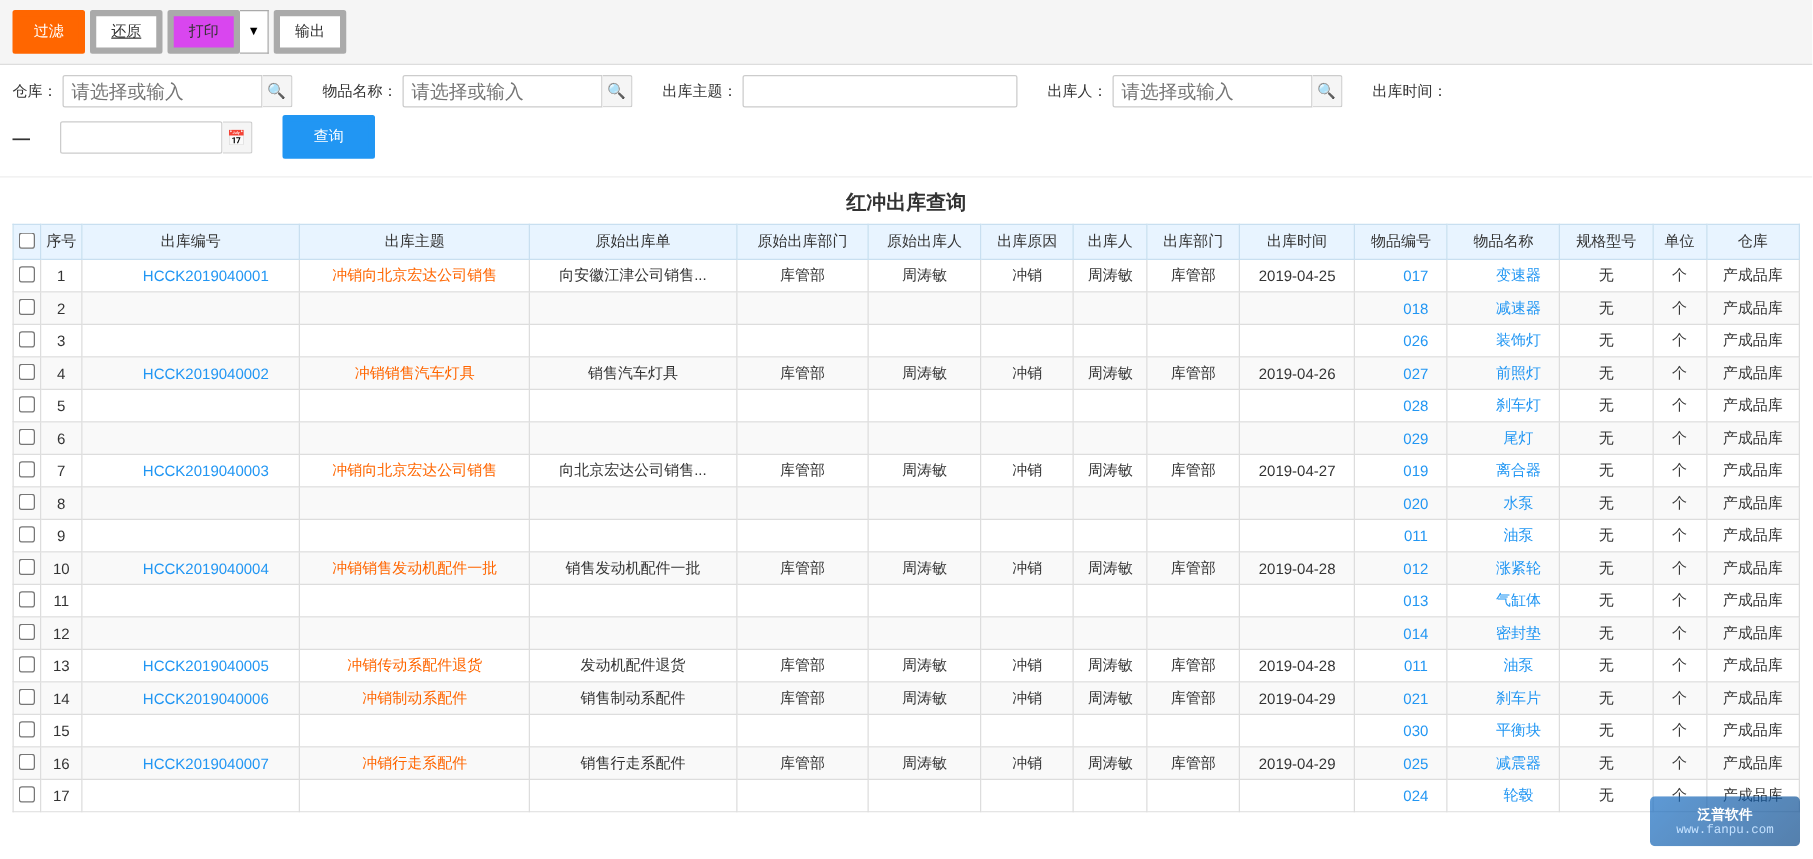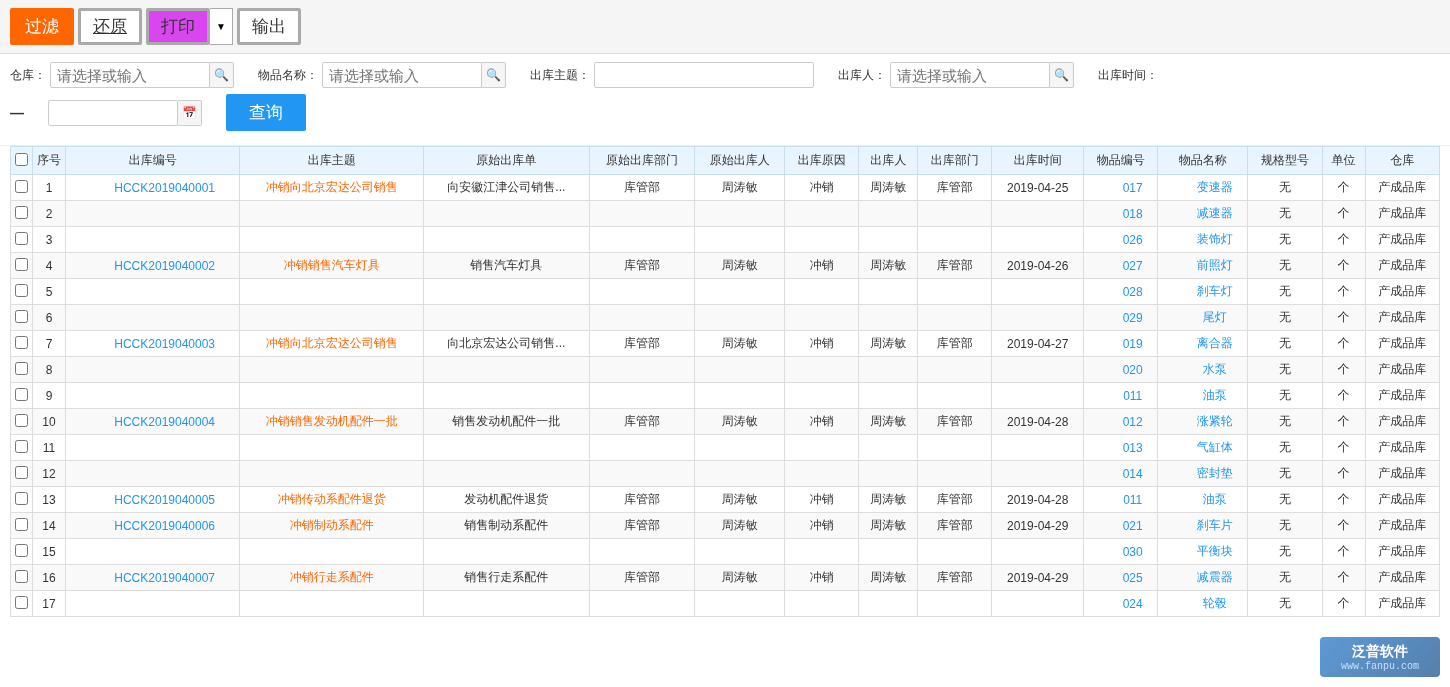--- a/index.html
+++ b/index.html
@@ -1,19 +1,19 @@
 <!DOCTYPE html>
 <html><head>
   <meta charset="utf-8">
   <style>
     * { box-sizing: border-box; margin: 0; padding: 0; }
     body { font-family: "Microsoft YaHei", SimSun, Arial, sans-serif; font-size: 12px; background: #fff; color: #333; }
     
     .toolbar { display: flex; align-items: center; gap: 4px; padding: 8px 10px; background: #f5f5f5; border-bottom: 1px solid #ddd; }
-    .btn { padding: 4px 12px; border: 3px solid #0369a1; border-radius: 2px; cursor: pointer; font-size: 17px; background: #fff; }
+    .btn { padding: 4px 12px; border: 5px solid #0369a1; border-radius: 2px; cursor: pointer; font-size: 12px; background: #fff; }
     .btn-filter { background: #ff6600; color: #fff; border-color: #ff6600; }
     .btn-reset { background: #fff; color: #333; border-color: #aaa; text-decoration: underline; }
     .btn-print { background: #d946ef; color: #333; border-color: #aaa; }
     .btn-export { background: #fff; color: #333; border-color: #aaa; }
     .btn-query { background: #2196f3; color: #fff; border-color: #2196f3; padding: 4px 20px; }
     
     .filter-area { padding: 8px 10px; background: #fff; border-bottom: 1px solid #eee; }
     .filter-row { display: flex; align-items: center; gap: 24px; margin-bottom: 6px; flex-wrap: wrap; }
     .filter-item { display: flex; align-items: center; gap: 4px; }
     .filter-label { font-size: 12px; color: #333; white-space: nowrap; }
@@ -34,21 +34,21 @@
     td { border: 1px solid #ddd; padding: 4px 4px; text-align: center; color: #333; white-space: nowrap; }
     tr:nth-child(even) td { background: #f9f9f9; }
     tr:nth-child(odd) td { background: #fff; }
     .link-blue { color: #2196f3; cursor: pointer; margin-left: 24px; }
     .link-orange { color: #ff6600; cursor: pointer; }
     .checkbox-cell { width: 20px; }
     .num-col { width: 30px; }
     
     .watermark { position: fixed; bottom: 10px; right: 10px; opacity: 0.7; }
     .watermark-img { width: 120px; height: 40px; background: linear-gradient(135deg, #1a6fc4, #0d4a8a); border-radius: 4px; display: flex; flex-direction: column; align-items: center; justify-content: center; }
-    .watermark-text1 { color: #fff; font-size: 14px; font-weight: bold; }
+    .watermark-text1 { color: #fff; font-size: 11px; font-weight: bold; }
     .watermark-text2 { color: #aad4ff; font-size: 10px; font-family: Liberation Mono, monospace; }
 
     .print-dropdown { position: relative; display: inline-flex; }
     .dropdown-arrow { padding: 4px 6px; border: 1px solid #aaa; border-left: none; background: #fff; cursor: pointer; font-size: 10px; }
   </style>
 </head>
 <body>
 
 <div class="toolbar">
   <button class="btn btn-filter">过滤</button>
@@ -95,20 +95,21 @@
     <span class="dash">—</span>
     <div class="input-with-icon">
       <input class="date-input" type="text" style="">
       <div class="cal-icon">📅</div>
     </div>
     <button class="btn btn-query">查询</button>
   </div>
 </div>
 
 <div class="table-container">
+  <div class="page-title">红冲出库查询</div>
   <table>
     <thead>
       <tr>
         <th><input type="checkbox" style=""></th>
         <th>序号</th>
         <th>出库编号</th>
         <th>出库主题</th>
         <th>原始出库单</th>
         <th>原始出库部门</th>
         <th>原始出库人</th>

